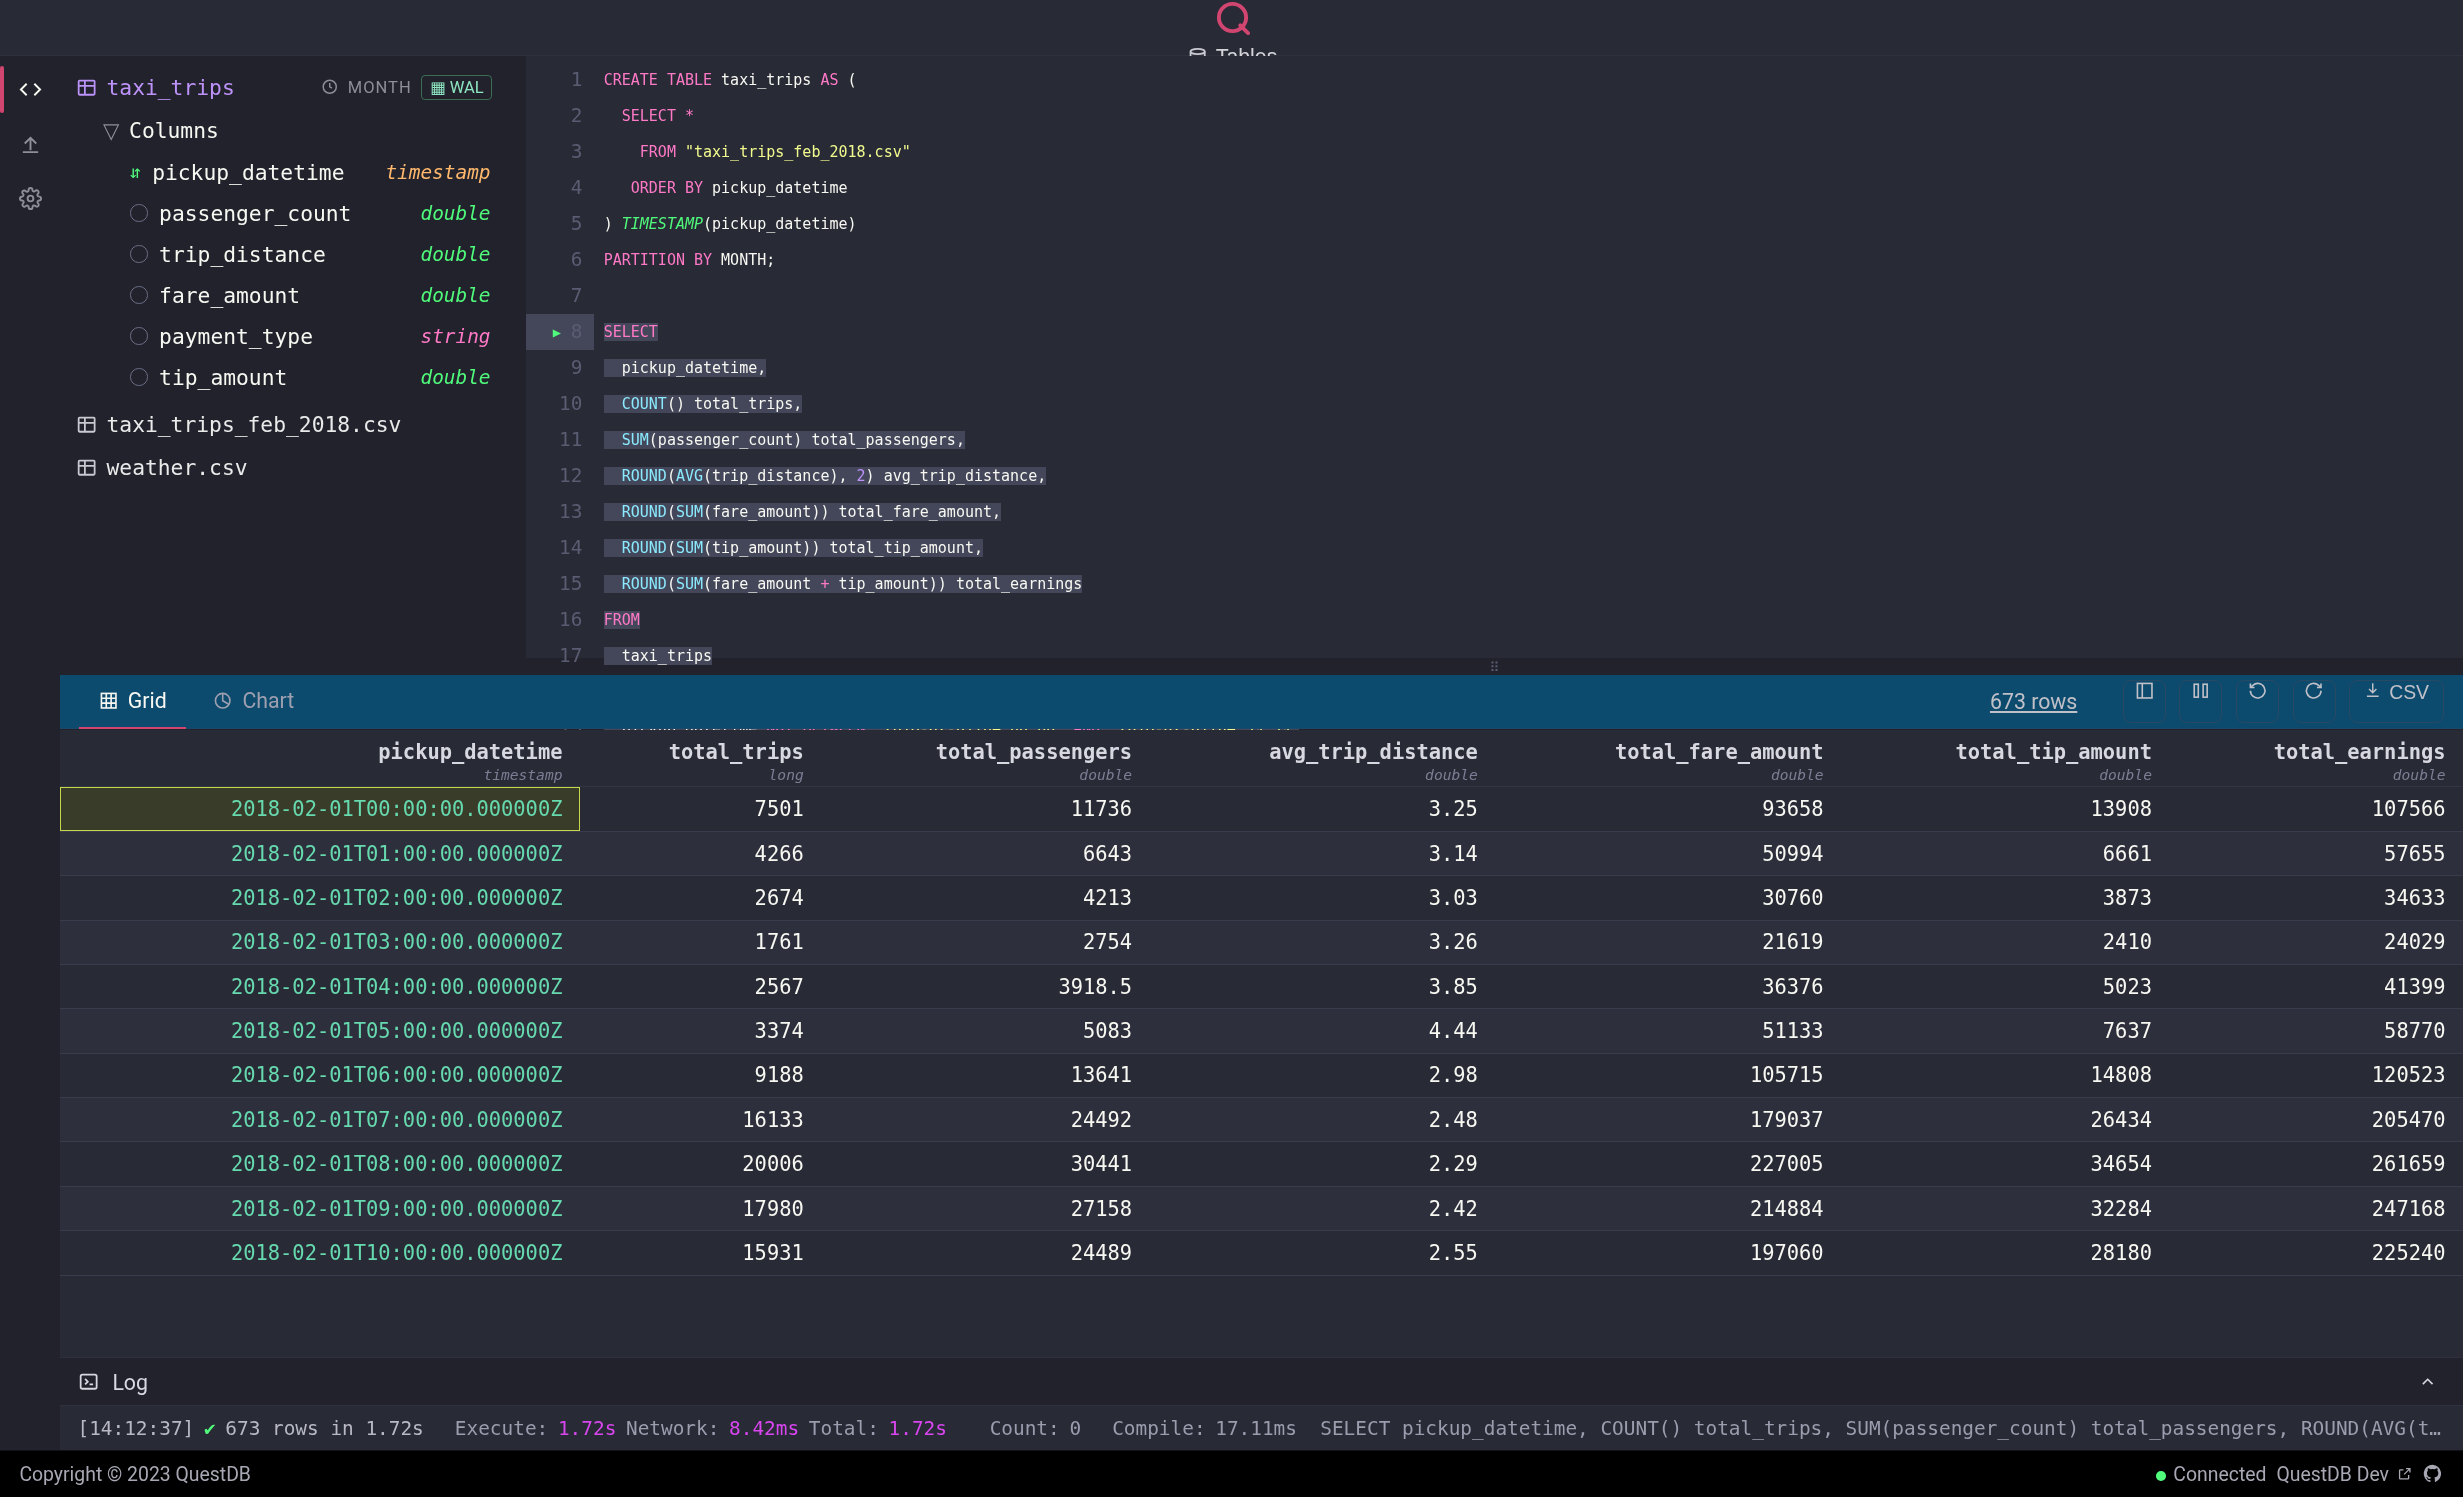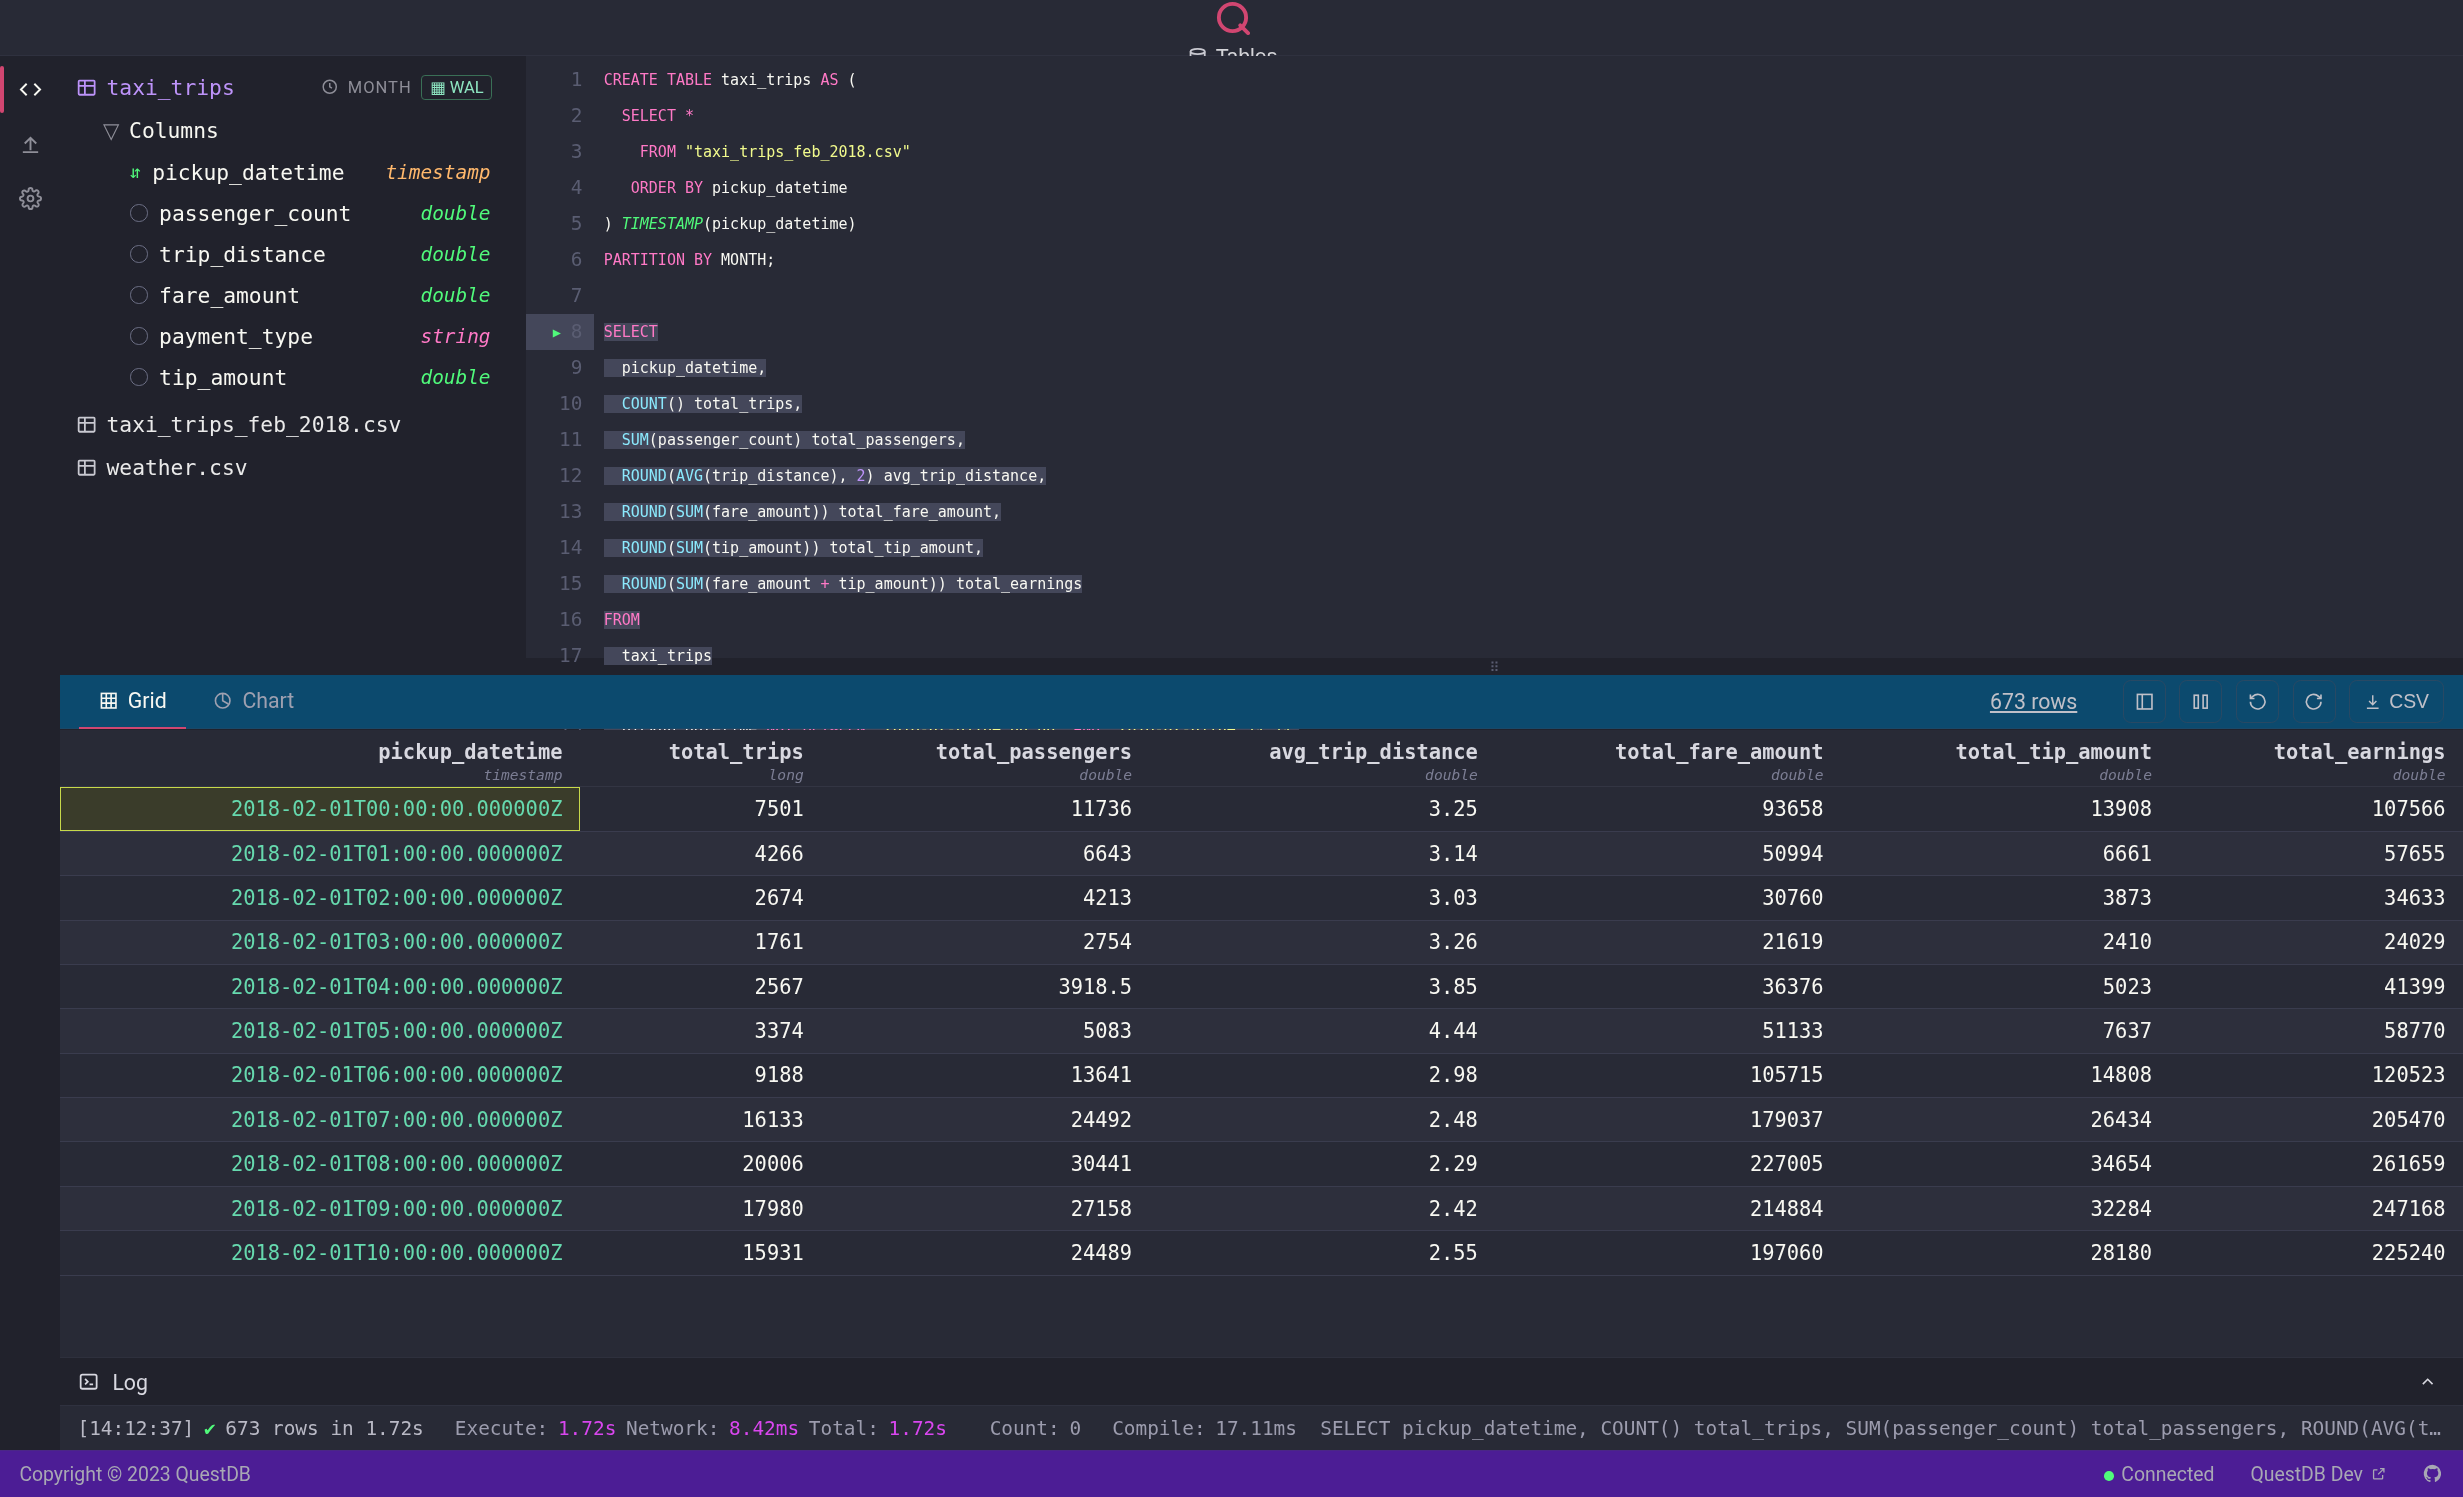--- a/index.html
+++ b/index.html
@@ -149,21 +149,21 @@
   border-bottom:1px solid #44475a40;
 }
 .tab {
   display:inline-flex;align-items:center;gap:9.7px;height:54px;padding:0 19.4px;
   font-size:21.3px;color:#9ea0b0;cursor:pointer;border-bottom:2.9px solid transparent;
 }
 .tab.active{color:#f8f8f2;border-bottom-color:#d14671;}
 .rows-count{margin-left:auto;color:#c0c0c8;font-size:21.3px;margin-right:32px;text-decoration:underline;}
 .res-icon-btn{
   width:43px;height:43px;border-radius:7.8px;border:1px solid #44475a80;
-  background:transparent;color:#c0c0c8;display:inline-flex;align-items:center;justify-content:center;cursor:pointer;
+  background:transparent;color:#c0c0c8;display:inline-flex;justify-content:center;cursor:pointer;
   margin-left:5.8px;
 }
 .csv-btn{padding:0 13.6px;width:auto;gap:7.8px;font-size:19.4px;}
 
 
 .grid {
   position:absolute;left:60px;right:0;top:730px;bottom:95px;
   overflow:auto;background:#282a36;
 }
 .gtable{width:100%;border-collapse:collapse;font-size:20.4px;}
@@ -189,21 +189,21 @@
   white-space:nowrap;overflow:hidden;
 }
 .statusline .lbl{color:#9c9cae;}
 .statusline .val{color:#d946ef;}
 .statusline .query{color:#9c9cae;margin-left:13.6px;overflow:hidden;text-overflow:ellipsis;flex:1;}
 .check{color:#50fa7b;}
 
 
 .footer{
   position:absolute;left:0;right:0;bottom:0;height:47px;
-  background:#4c1d95;display:flex;align-items:center;padding:0 19.4px;gap:36px;
+  background:#000000;display:flex;align-items:center;padding:0 19.4px;gap:10px;
   font-size:19.4px;color:#a8a8b4;border-top:1px solid #44475a40;
 }
 .footer .dot{width:9.7px;height:9.7px;border-radius:50%;background:#50fa7b;display:inline-block;margin-right:7.8px;}
 .footer a{color:#a8a8b4;text-decoration:none;display:inline-flex;align-items:center;gap:7.8px;}
 
 
 .loghdr{
   position:absolute;left:60px;right:0;bottom:91px;height:49px;
   background:#21222c;display:flex;align-items:center;padding:0 17.5px;gap:13.6px;
   border-top:1px solid #44475a60;font-size:21.3px;color:#d8d8e0;

